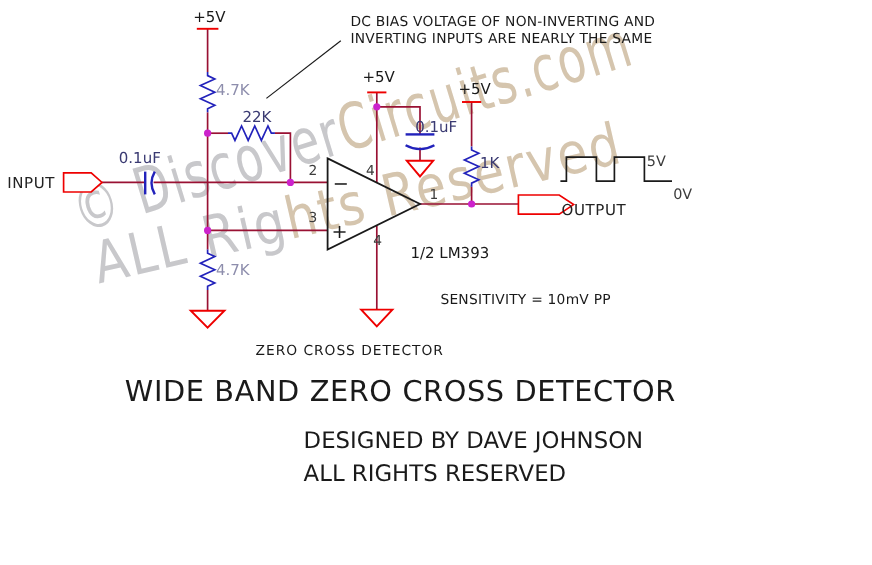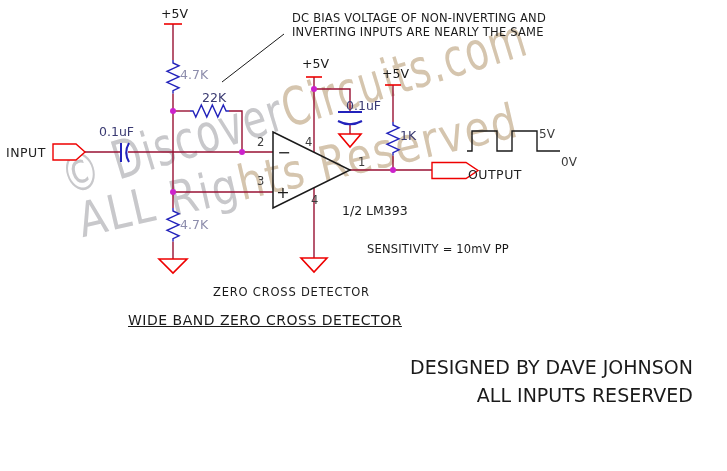--- a/index.html
+++ b/index.html
@@ -25,22 +25,22 @@
   .lbl-term{fill:#222222;font-size:12.5px;letter-spacing:0.5px;}
   .wire{stroke:#991133;stroke-width:1.4;fill:none;}
   .redsym{stroke:#ee0000;stroke-width:1.6;fill:none;}
   .redsym-fill{stroke:#ee0000;stroke-width:1.4;fill:#ffffff;}
   .blue{stroke:#2222bb;stroke-width:1.4;fill:none;}
   .blue-thick{stroke:#2222bb;stroke-width:2;fill:none;}
   .blk{stroke:#1a1a1a;stroke-width:1.5;fill:none;}
   .dot{fill:#cc22cc;stroke:none;}
   
   .caption{position:absolute;color:#1a1a1a;z-index:2;white-space:nowrap;}
-  #title{left:128px;top:312px;font-size:14px;letter-spacing:0.5px;text-decoration:underline;}
-  #credits{left:253px;top:355px;width:440px;text-align:right;font-size:19px;}
+  #title{left:104px;top:312px;font-size:24px;letter-spacing:0.5px;}
+  #credits{left:253px;top:355px;width:440px;text-align:left;font-size:19px;}
   #credits .credit-line{height:28px;line-height:24px;}
   #drawnby{left:556px;top:452px;font-size:11.5px;letter-spacing:0.4px;}
 </style>
 </head>
 <body>
 
 <div id="app">
 
   <div class="wm" id="wm1"><span class="wm-gray">© Discover</span><span class="wm-tan">Circuits.com</span></div>
   <div class="wm" id="wm2"><span class="wm-gray">ALL Rig</span><span class="wm-tan">hts Reserved</span></div>
@@ -143,16 +143,16 @@
       <text class="lbl-note" x="292" y="36">INVERTING INPUTS ARE NEARLY THE SAME</text>
       <path class="blk" style="stroke-width:1" d="M284,34 L222,82"></path>
       <text class="lbl-note" x="367" y="253">SENSITIVITY = 10mV PP</text>
       <text class="lbl-note" x="213" y="296" style="letter-spacing:0.8px">ZERO CROSS DETECTOR</text>
     </g>
   </svg>
 
   <div class="caption" id="title">WIDE BAND ZERO CROSS DETECTOR</div>
   <div class="caption" id="credits">
     <div class="credit-line">DESIGNED BY DAVE JOHNSON</div>
-    <div class="credit-line">ALL INPUTS RESERVED</div>
+    <div class="credit-line">ALL RIGHTS RESERVED</div>
   </div>
 
 </div>
 
 </body></html>

